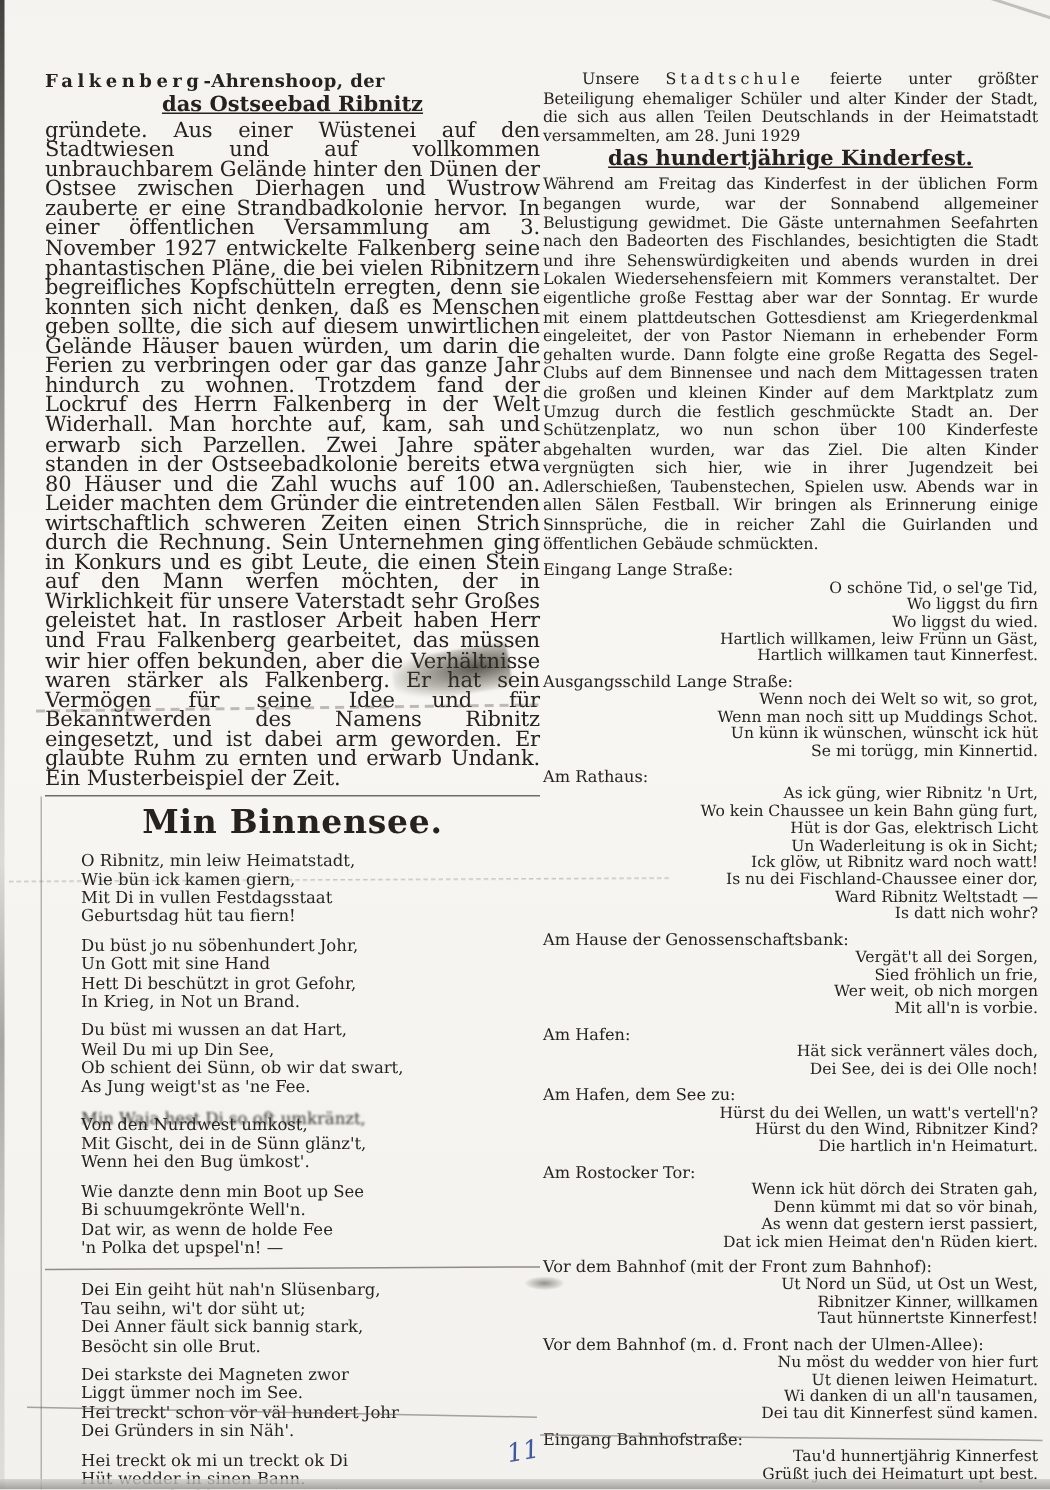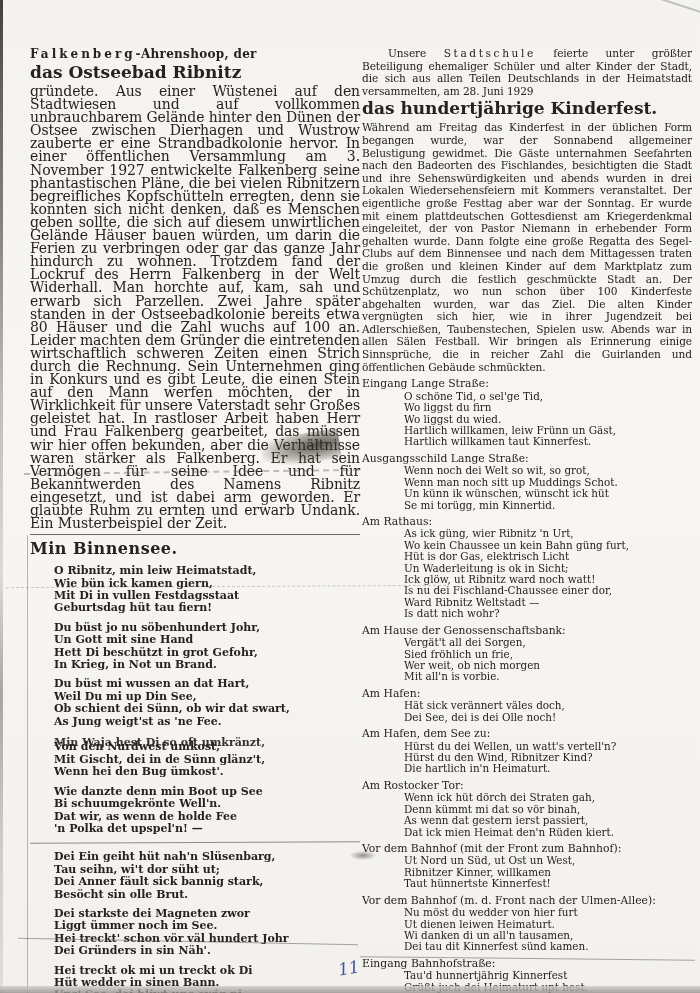--- a/index.html
+++ b/index.html
@@ -28,41 +28,41 @@
   .a1 { left:24px; top:471px; width:335px; border-top:2px dashed rgba(95,90,80,.38); transform:rotate(-.7deg); filter:blur(.4px); }
   .a2 { left:6px;  top:586px; width:440px; border-top:1.5px dashed rgba(95,90,80,.30); transform:rotate(-.3deg); filter:blur(.3px); }
 
   
   .col { position:absolute; top:47px; }
   .col-left  { left:30px;  width:330px; }
   .col-right { left:362px; width:330px; }
 
   .hdr1 { font-size:12px; font-weight:bold; letter-spacing:.3px; }
   .hdr1 .spaced { letter-spacing:3px; }
-  .hdr2 { font-weight:bold; font-size:17px; margin:1px 0 3px; }
+  .hdr2 { text-align:center; font-weight:bold; font-size:14px; margin:1px 0 3px;text-decoration:underline; }
   .body-par { font-size:14px; line-height:13.1px; text-align:justify; margin:0; letter-spacing:-.1px; }
   .col-right .body-par { font-size:10.6px; line-height:12.6px; }
   .indent { text-indent:26px; }
   .spaced2 { letter-spacing:2.6px; }
 
   
   .poem-box { margin-top:4px; border-top:1px solid #6f6c66; padding-top:3px; position:relative; }
   .poem-box:before { content:""; position:absolute; left:-3px; top:0; width:1px; height:530px; background:rgba(120,116,108,.5); }
-  .poem-title { font-weight:bold; font-size:16px; margin:1px 0 7px; letter-spacing:.5px; }
-  .stanza { margin:0 0 7px 24px; font-size:11px; line-height:12.4px;font-weight:bold; }
+  .poem-title { text-align:center; font-weight:bold; font-size:22px; margin:1px 0 7px; letter-spacing:.5px; }
+  .stanza { margin:0 0 7px 24px; font-size:11px; line-height:12.4px; }
   .stanza .vline { white-space:nowrap; }
   .poem-rule { border:none; border-top:1px solid rgba(110,106,98,.75); margin:2px 0 8px 0; transform:rotate(-.3deg); }
   .overprint .vline:nth-child(1){ filter:blur(.55px); transform:translateY(2px); opacity:.92; }
   .overprint .vline:nth-child(2){ margin-top:-6px; filter:blur(.3px); }
   .signature { text-align:right; padding-right:52px; font-size:12px; font-weight:bold; margin-top:2px; }
 
   
   .insc { margin-top:5px; }
   .insc-label { font-size:10.8px; line-height:12.5px; }
-  .insc-lines { margin-left:42px; font-size:10.4px; line-height:11.4px; }
+  .insc-lines { margin-left:42px; font-size:10.4px; line-height:11.4px;text-align:right; }
   .insc-lines .vline { white-space:nowrap; }
 
   .page-number { position:absolute; left:338px; top:958px; font-size:17px; font-style:italic;
     color:#41579f; transform:rotate(-10deg); font-family:"DejaVu Serif", serif; }
 </style>
 </head>
 <body>
 
 <div class="page">
   <div class="edge-strip"></div>

